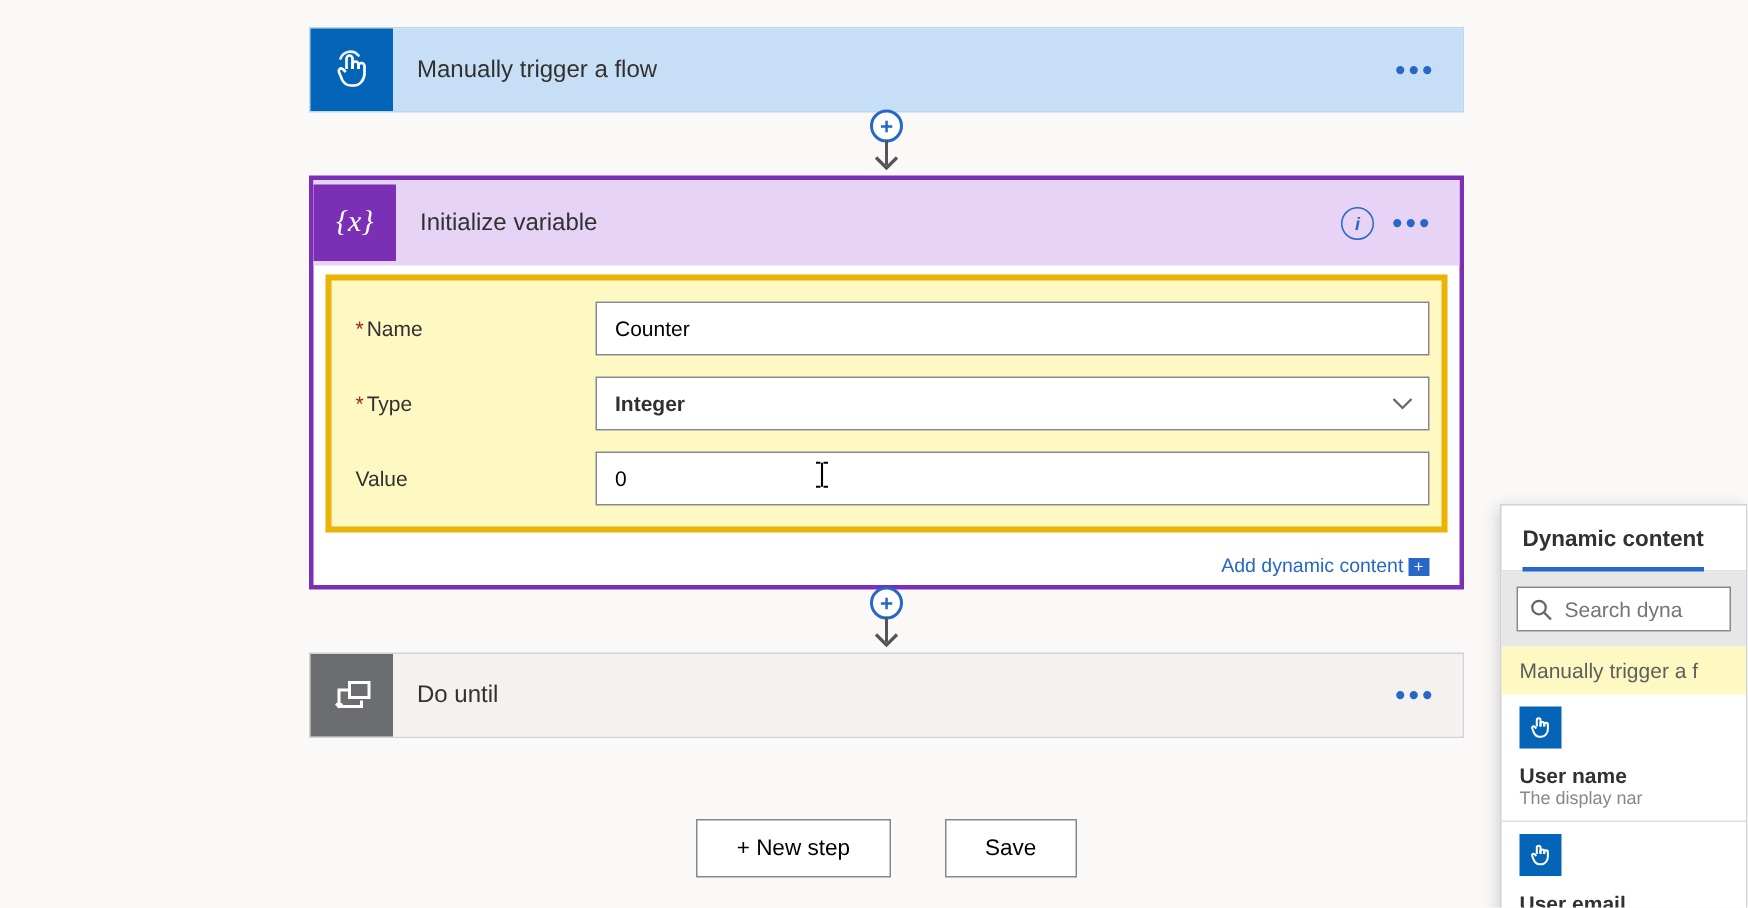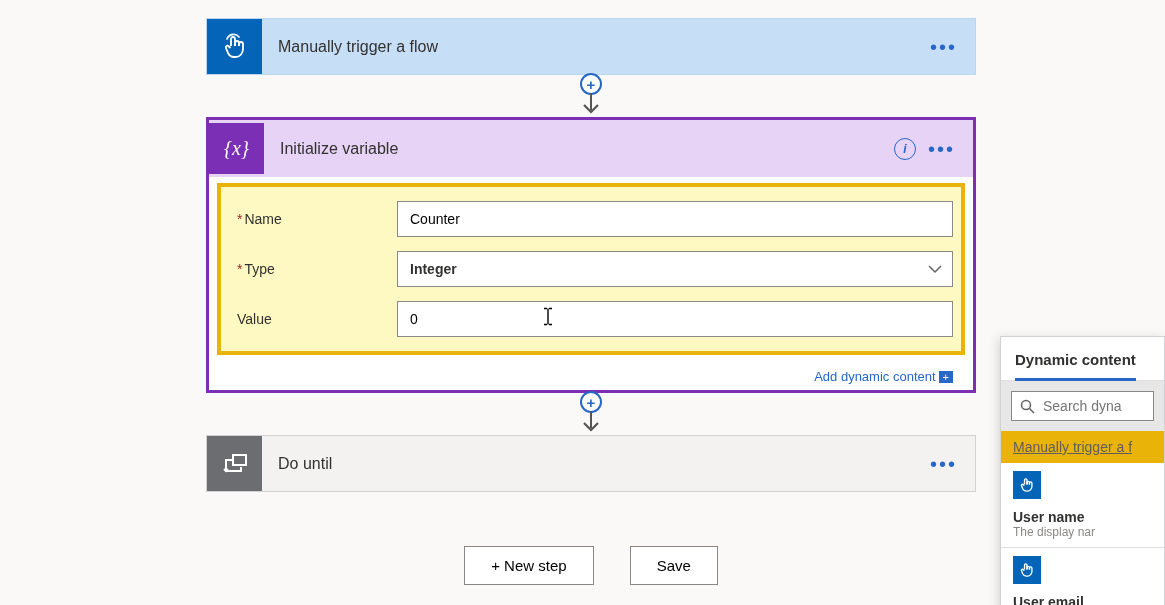--- a/index.html
+++ b/index.html
@@ -156,21 +156,21 @@
     }
     .dyn-divider { height:1px; background:#e1dfdd; margin-top:-1px;}
     .dyn-search-area { background:#e7e7e7; padding: 10px 10px;}
     .dyn-search {
       display:flex; align-items:center; gap:8px;
       background:#fff; border:1px solid #8a8886; padding:6px 8px;
     }
     .dyn-search input { border:none; outline:none; font-size:14px; flex:1; width:60px;}
     .dyn-search svg { flex-shrink:0;}
     .dyn-section-header {
-      background:#eab308; color:#605e5c; padding: 8px 12px; font-size:14px;text-decoration:underline;
+      background:#fef9c3; color:#605e5c; padding: 8px 12px; font-size:14px;
     }
     .dyn-item {
       display:flex; gap:10px; padding:8px 12px; align-items:flex-start; cursor:pointer;flex-direction:column;
     }
     .dyn-item .micon { width:28px; height:28px; background:#0364b8; display:flex; align-items:center; justify-content:center; flex-shrink:0;}
     .dyn-item .mlbl .mtitle { font-size:14px; font-weight:600; color:#323130;}
     .dyn-item .mlbl .msub { font-size:12px; color:#8a8886;}
     .dyn-hr { height:1px; background:#e1dfdd; }
   </style>
 </head>

